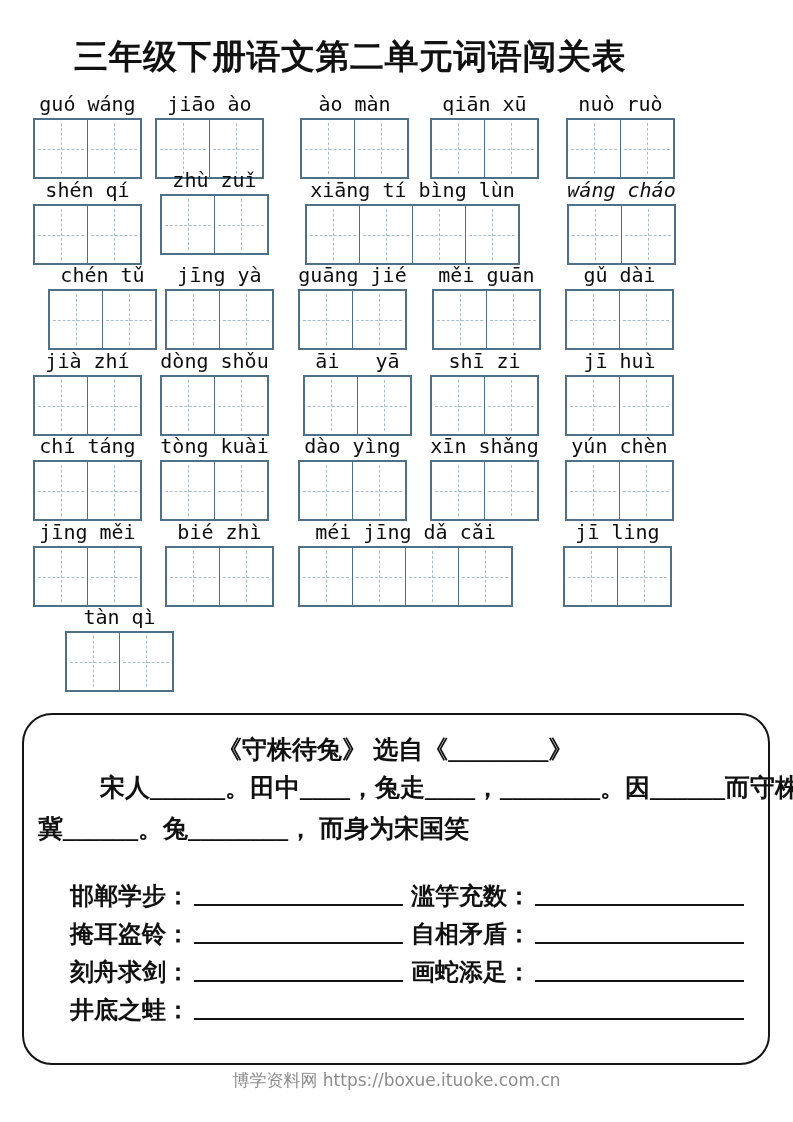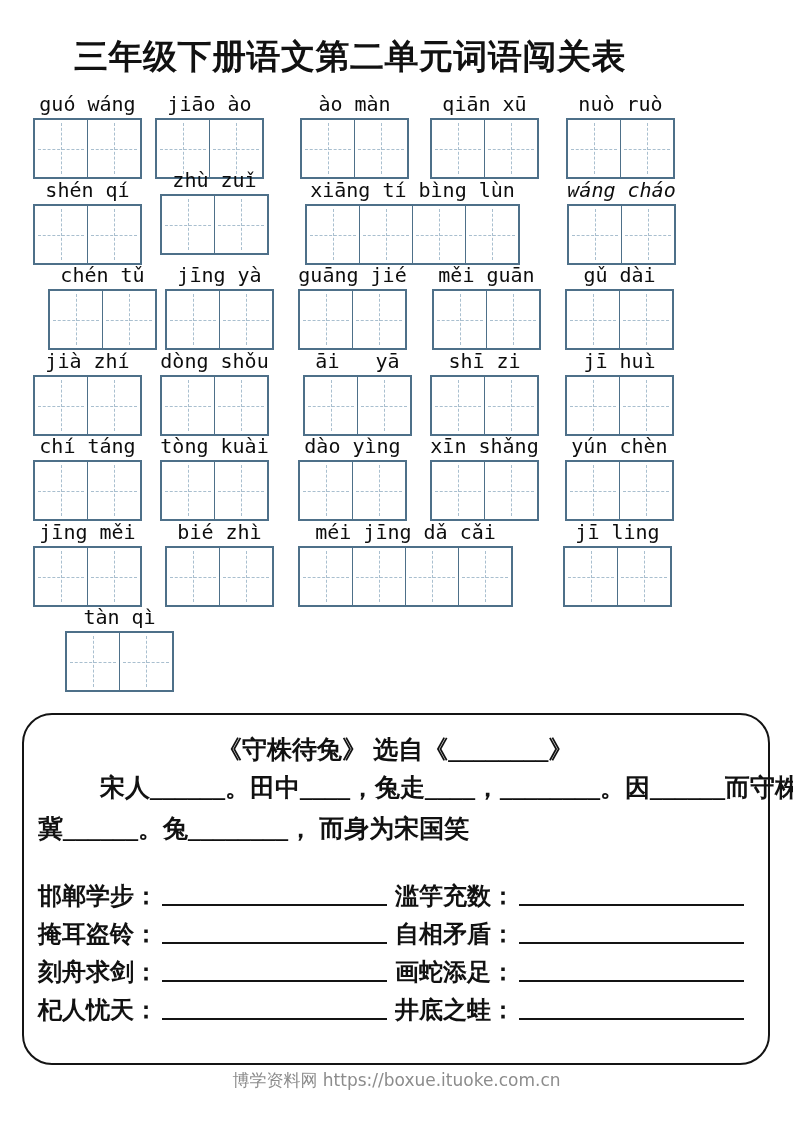--- a/index.html
+++ b/index.html
@@ -25,21 +25,21 @@
   
   .ex-box{position:absolute;left:22px;top:713px;width:748px;height:352px;
           border:2.5px solid #141414;border-radius:30px;box-sizing:border-box;
           padding:18px 16px 10px 14px;}
   .story-title{text-align:center;font-size:25px;font-weight:700;line-height:34px;white-space:nowrap;}
   .story-line{font-size:25px;font-weight:700;line-height:41px;white-space:nowrap;}
   .story-line.first{text-indent:62px;}
 
   .idiom-rows{margin-top:26px;}
   .idiom-row{display:flex;height:38px;align-items:flex-end;
-             font-size:24px;font-weight:700;}
+             font-size:24px;font-weight:700;margin-left:32px;}
   .idiom-item{display:flex;flex:1;align-items:flex-end;min-width:0;}
   .idiom-label{white-space:nowrap;line-height:33px;}
   .blank-line{flex:1;border-bottom:2px solid #141414;height:2px;margin:0 8px 7px 4px;}
   .idiom-row.full .blank-line{margin-right:2px;}
   .end-mark{line-height:33px;}
 
   .footer{position:absolute;left:0;top:1069px;width:100%;text-align:center;
           font-family:"DejaVu Sans","Liberation Sans",sans-serif;
           font-size:17px;color:var(--fg);}
 </style>
@@ -291,24 +291,20 @@
             <span class="idiom-label">刻舟求剑：</span>
             <span class="blank-line"></span>
           </div>
           <div class="idiom-item">
             <span class="idiom-label">画蛇添足：</span>
             <span class="blank-line"></span>
           </div>
         </div>
         <div class="idiom-row">
           <div class="idiom-item">
-            <span class="idiom-label">杞人忧天：</span>
-            <span class="blank-line"></span>
-          </div>
-          <div class="idiom-item">
             <span class="idiom-label">井底之蛙：</span>
             <span class="blank-line"></span>
           </div>
         </div>
       </div>
 
   </div>
 
   <div class="footer">博学资料网 https://boxue.ituoke.com.cn</div>
 </div>

